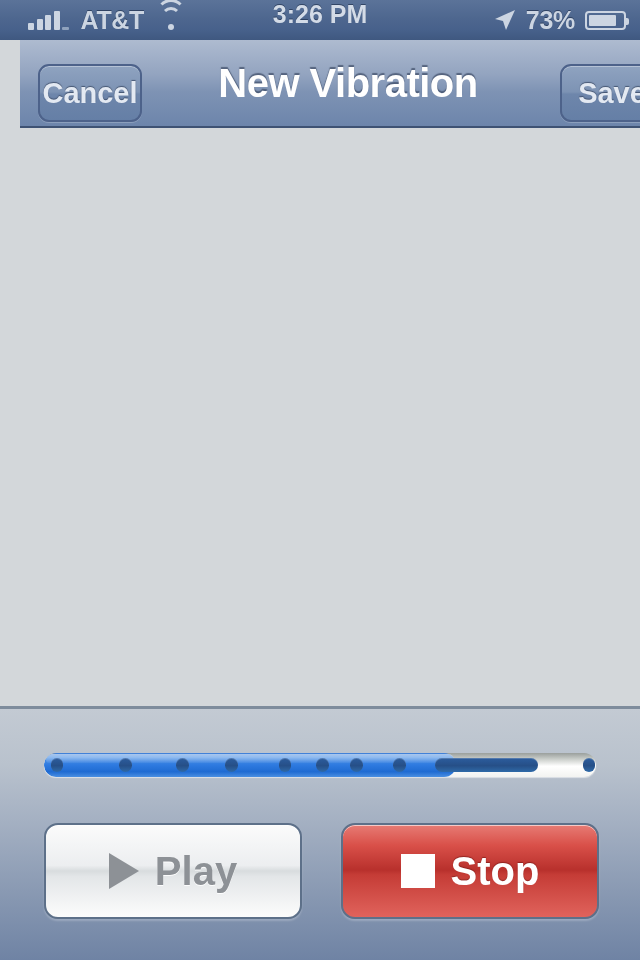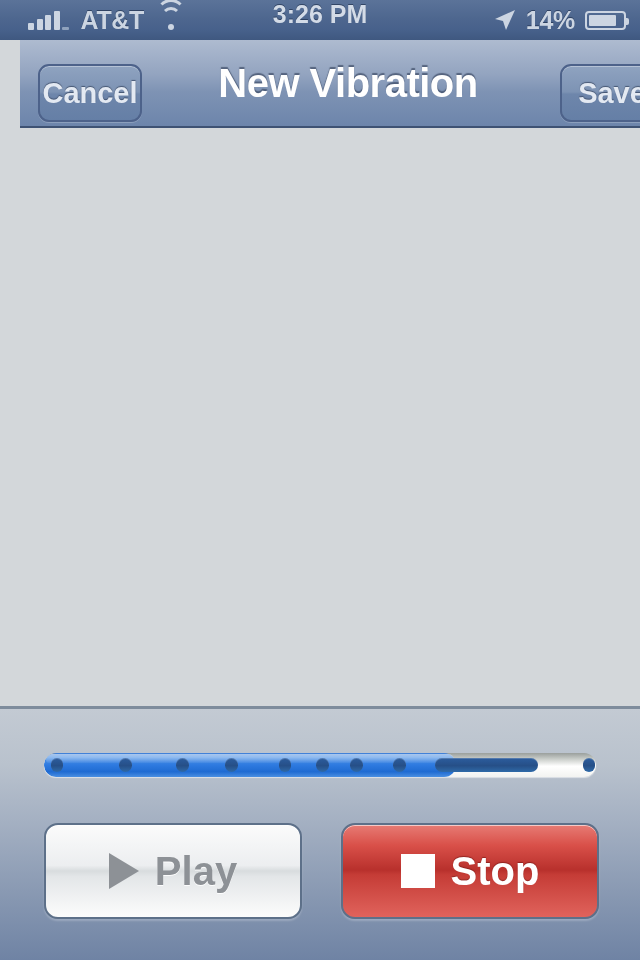--- a/index.html
+++ b/index.html
@@ -226,21 +226,21 @@
     <div class="sb-center">
       <div class="sb-time">3:26 PM</div>
     </div>
 
     <div class="sb-right">
       <div class="loc-arrow">
         <svg width="24" height="24" viewBox="0 0 24 24" aria-hidden="true">
           <path d="M22 2 L2 11 L10 13 L13 22 Z" fill="#ccd5e2"></path>
         </svg>
       </div>
-      <div class="sb-text">14%</div>
+      <div class="sb-text">73%</div>
       <div class="battery">
         <div class="battery-fill" style="width: 27px;"></div>
       </div>
     </div>
   </div>
 
   <div id="nav-bar">
     <div class="nav-btn" id="cancel-button">Cancel</div>
     <div id="nav-title">New Vibration</div>
     <div class="nav-btn" id="save-button">Save</div>

